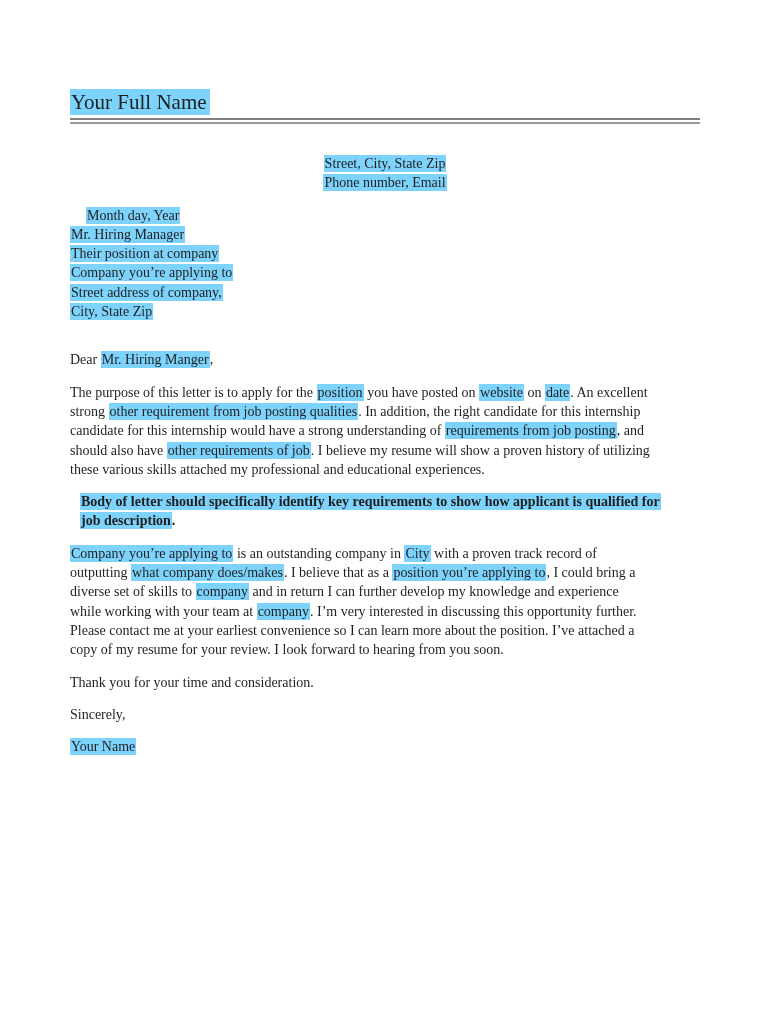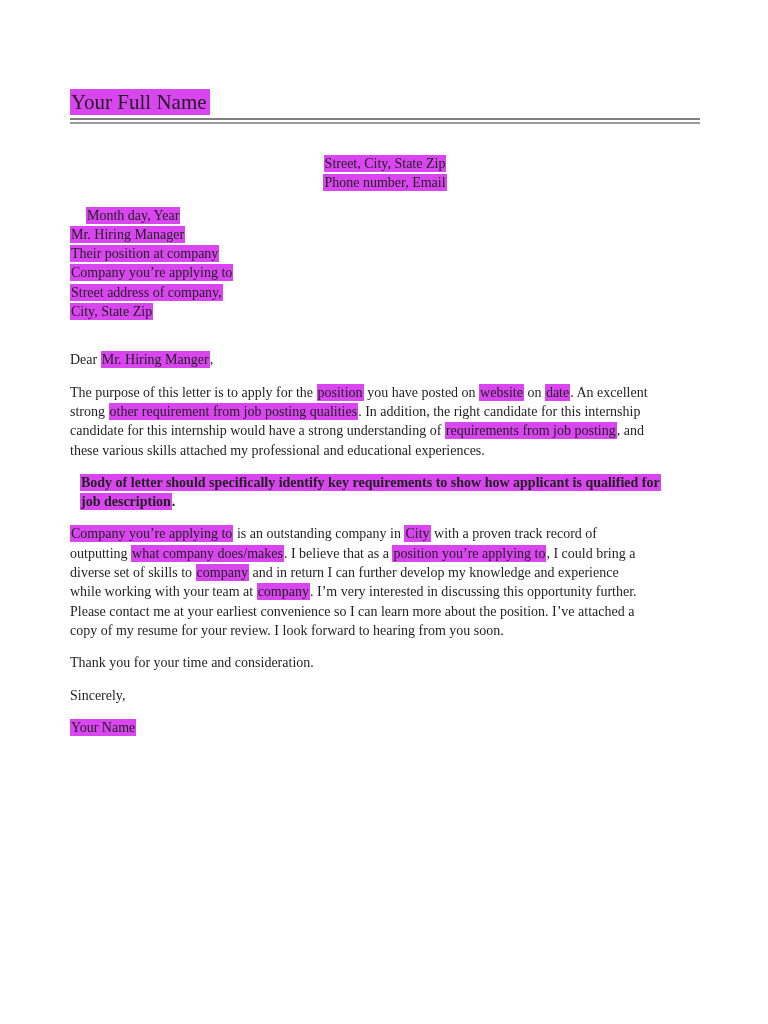--- a/index.html
+++ b/index.html
@@ -11,21 +11,21 @@
     line-height: 19.3px;
     color: #1f1f1f;
     overflow: hidden;
   }
   .page {
     width: 768px; height: 1024px;
     box-sizing: border-box;
     padding: 0 68px 0 70px;
   }
   .hl {
-    background: #d946ef;
+    background: #7dd3fc;
     padding: 1px 1px;
   }
   .doc-title {
     margin-top: 89px;
     font-size: 21px;
     line-height: 26px;
   }
   .doc-title .hl { padding: 1px 3px 1px 1px; }
   .rule {
     margin-top: 3px;
@@ -74,20 +74,21 @@
   </div>
 
   <div class="letter-body">
       <div class="para">
         <div class="line"><span>Dear </span><span class="hl">Mr. Hiring Manger</span><span>,</span></div>
       </div>
       <div class="para">
         <div class="line"><span>The purpose of this letter is to apply for the </span><span class="hl">position</span><span> you have posted on </span><span class="hl">website</span><span> on </span><span class="hl">date</span><span>. An excellent</span></div>
         <div class="line"><span>strong </span><span class="hl">other requirement from job posting qualities</span><span>. In addition, the right candidate for this internship</span></div>
         <div class="line"><span>candidate for this internship would have a strong understanding of </span><span class="hl">requirements from job posting</span><span>, and</span></div>
+        <div class="line"><span>should also have </span><span class="hl">other requirements of job</span><span>. I believe my resume will show a proven history of utilizing</span></div>
         <div class="line"><span>these various skills attached my professional and educational experiences.</span></div>
       </div>
       <div class="para bold">
         <div class="line"><span class="hl">Body of letter should specifically identify key requirements to show how applicant is qualified for</span></div>
         <div class="line"><span class="hl">job description</span><span>.</span></div>
       </div>
       <div class="para">
         <div class="line"><span class="hl">Company you’re applying to</span><span> is an outstanding company in </span><span class="hl">City</span><span> with a proven track record of</span></div>
         <div class="line"><span>outputting </span><span class="hl">what company does/makes</span><span>. I believe that as a </span><span class="hl">position you’re applying to</span><span>, I could bring a</span></div>
         <div class="line"><span>diverse set of skills to </span><span class="hl">company</span><span> and in return I can further develop my knowledge and experience</span></div>

